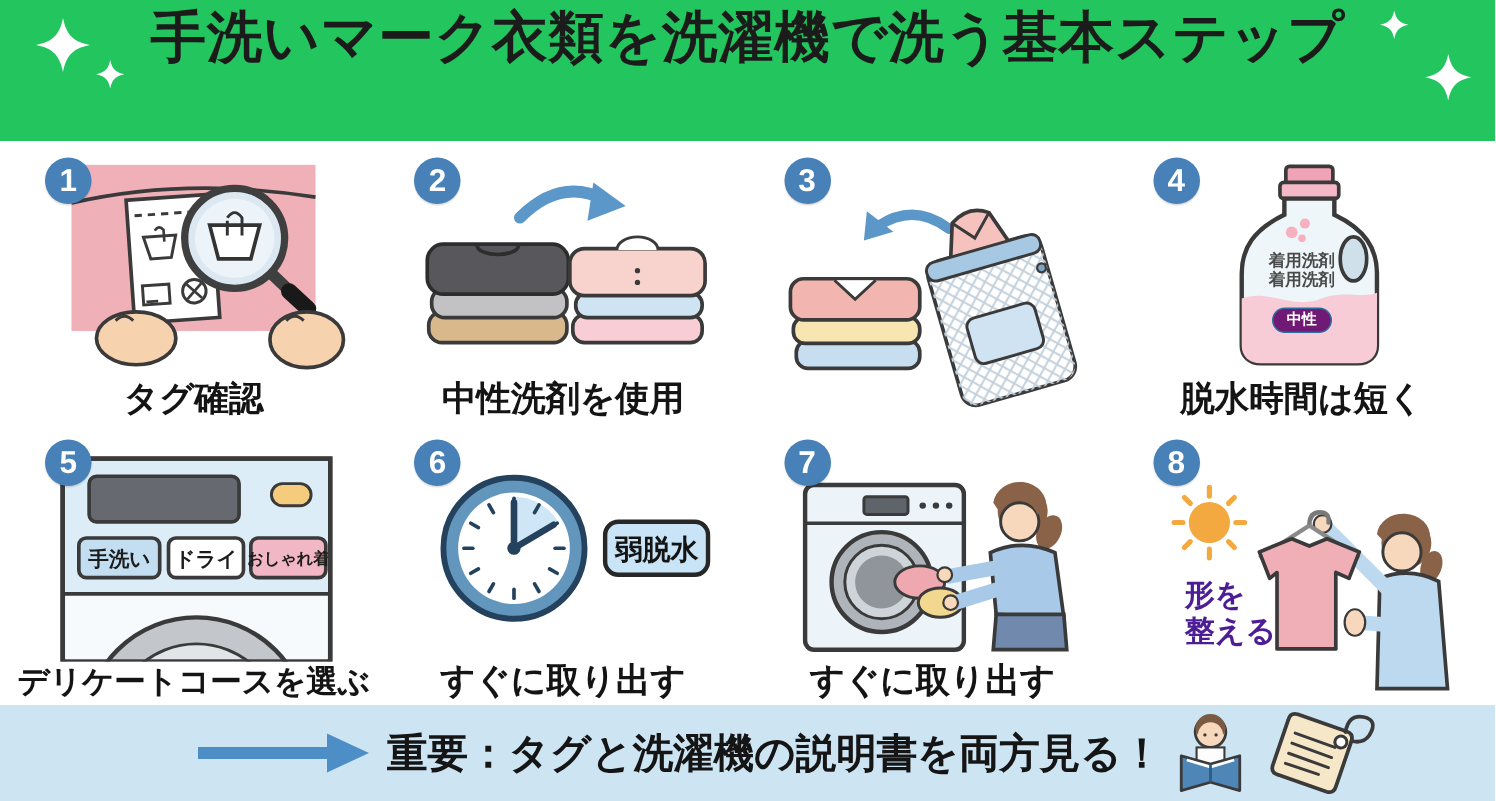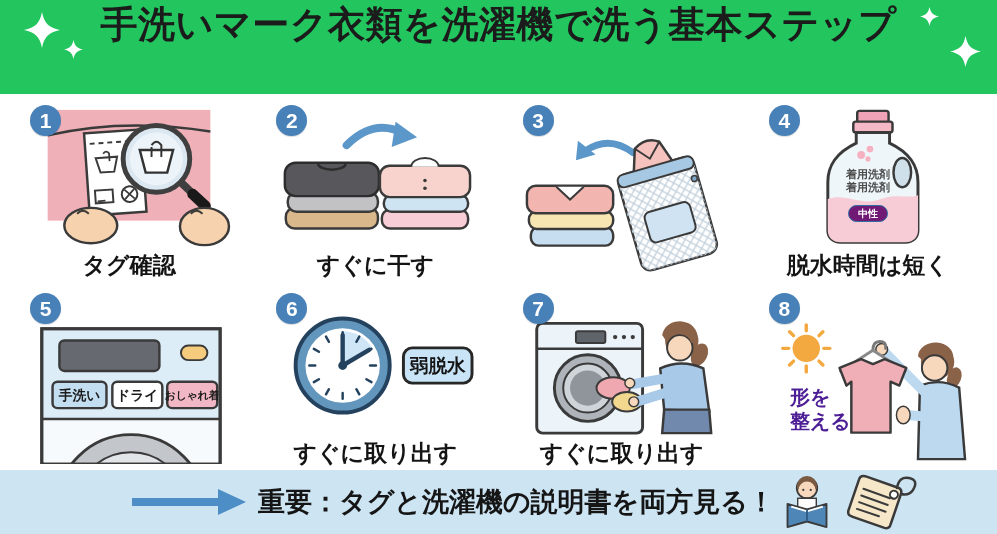--- a/index.html
+++ b/index.html
@@ -110,21 +110,21 @@
           <rect x="13" y="60" width="96" height="34" rx="11" fill="#57575c" stroke="#2d2d2d" stroke-width="2.5"></rect>
           <path d="M47 61 a14 6 0 0 0 28 0" fill="none" stroke="#2d2d2d" stroke-width="2.5"></path>
           <rect x="112" y="108" width="88" height="19" rx="8" fill="#f8cdd6" stroke="#3a3a3a" stroke-width="2.5"></rect>
           <rect x="114" y="93" width="86" height="17" rx="8" fill="#cfe4f3" stroke="#3a3a3a" stroke-width="2.5"></rect>
           <rect x="110" y="63" width="92" height="32" rx="10" fill="#f8d2cc" stroke="#3a3a3a" stroke-width="2.5"></rect>
           <path d="M142 64 a14 9 0 0 1 28 0" fill="#fff" stroke="#3a3a3a" stroke-width="2"></path>
           <circle cx="156" cy="78" r="1.8" fill="#3a3a3a"></circle>
           <circle cx="156" cy="86" r="1.8" fill="#3a3a3a"></circle>
         </svg>
       </div>
-      <div class="caption">すぐに干す</div>
+      <div class="caption">中性洗剤を使用</div>
     </div>
 
     <div class="cell">
       <div class="badge">3</div>
       <div class="illus">
         <svg viewBox="0 0 210 150">
           <defs>
             <pattern id="mesh3" width="9" height="9" patternUnits="userSpaceOnUse">
               <path d="M0 9 L9 0 M0 0 L9 9" stroke="#c3d0db" stroke-width="1.3"></path>
             </pattern>
@@ -184,20 +184,21 @@
           <text x="54.5" y="85" text-anchor="middle" font-size="14" font-weight="700" fill="#1c1c1c">手洗い</text>
           <text x="113.5" y="85" text-anchor="middle" font-size="14" font-weight="700" fill="#1c1c1c">ドライ</text>
           <text x="169.5" y="84" text-anchor="middle" font-size="11" font-weight="700" fill="#1c1c1c">おしゃれ着</text>
           <rect x="18" y="104" width="178" height="46" fill="#f7fafc"></rect>
           <line x1="16" y1="104" x2="198" y2="104" stroke="#3a3a3a" stroke-width="2.5"></line>
           <circle cx="107" cy="196" r="76" fill="#c3c7cb" stroke="#3a3a3a" stroke-width="3"></circle>
           <circle cx="107" cy="196" r="58" fill="#e2e5e8" stroke="#3a3a3a" stroke-width="2"></circle>
           <rect x="16" y="12" width="182" height="138" fill="none" stroke="#3a3a3a" stroke-width="3"></rect>
         </svg>
       </div>
+      <div class="caption tight">デリケートコースを選ぶ</div>
     </div>
 
     <div class="cell">
       <div class="badge">6</div>
       <div class="illus">
         <svg viewBox="0 0 210 150">
           <circle cx="72" cy="75" r="48" fill="#6396bd" stroke="#24425e" stroke-width="4"></circle>
           <circle cx="72" cy="75" r="38" fill="#ffffff"></circle>
           <path d="M72 75 L72 40 A35 35 0 0 1 102.3 57.5 Z" fill="#cfe6f6"></path>
           <g stroke="#24425e" stroke-width="2.5" stroke-linecap="round">

